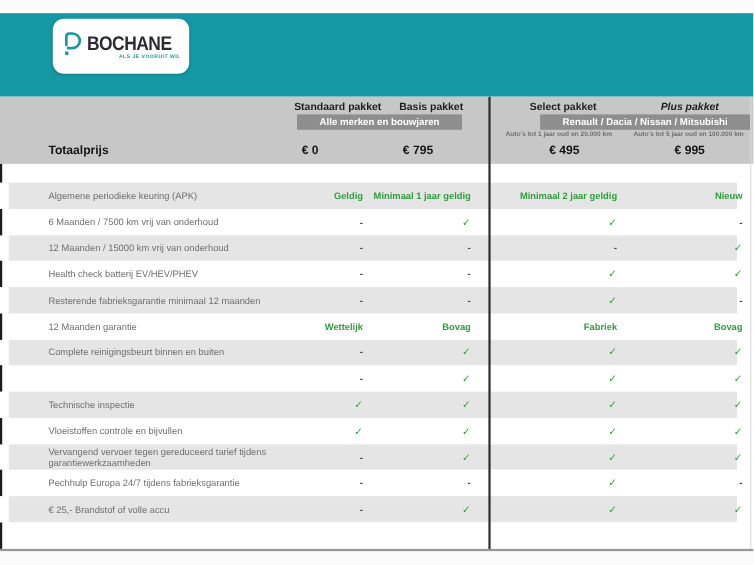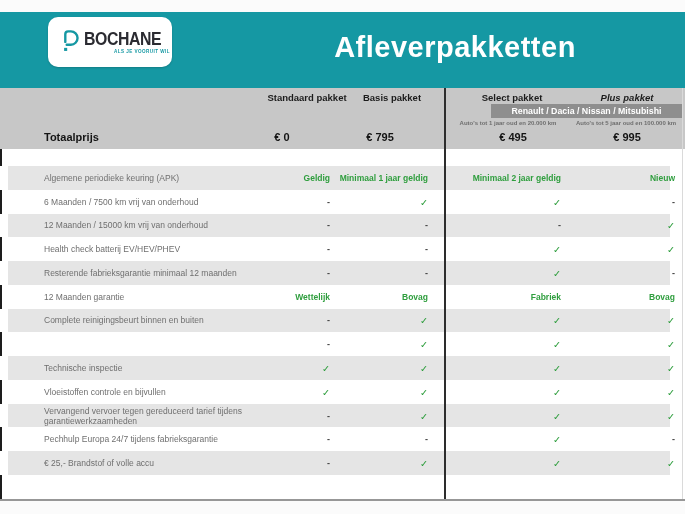--- a/index.html
+++ b/index.html
@@ -8,21 +8,21 @@
     position:relative; overflow:hidden; background:#fbfbfb;
     font-family:"Liberation Sans", sans-serif;
   }
   .page { position:absolute; inset:0; }
 
   
   .teal-header { position:absolute; left:0; top:12px; width:685px; height:76px; background:#1598A3; }
   .logo-box {
     position:absolute; left:48px; top:5px; width:124px; height:50px;
     background:#ffffff; border-radius:10px;
-    display:flex; align-items:center; justify-content:flex-end; gap:4px;
+    display:flex; align-items:center; justify-content:center; gap:4px;
     box-shadow:0 1px 2px rgba(0,0,0,.18);
   }
   .logo-text { display:flex; flex-direction:column; align-items:flex-end; }
   .brand {
     font-weight:700; font-size:18px; color:#2b2b31; letter-spacing:-0.5px;
     transform:scaleX(.88); transform-origin:left center; line-height:1; white-space:nowrap;
   }
   .tagline {
     font-size:4.6px; font-weight:700; color:#1598A3; letter-spacing:.45px;
     margin-top:1.5px; margin-right:2px; white-space:nowrap;
@@ -93,31 +93,31 @@
         <svg viewBox="0 0 30 38" width="21" height="27" aria-hidden="true">
           <path d="M9 21 V10 q0 -4 4 -4 h4 a9.5 9.5 0 0 1 0 19 h-6" fill="none" stroke="#1598A3" stroke-width="3.4" stroke-linecap="round"></path>
           <rect x="7.3" y="29.5" width="4.4" height="4.4" fill="#1598A3"></rect>
         </svg>
       </span>
       <span class="logo-text">
         <span class="brand">BOCHANE</span>
         <span class="tagline">ALS JE VOORUIT WIL</span>
       </span>
     </div>
-    <div class="page-title">Afleverpakketten</div>
   </div>
 
   <div class="table-bg"></div>
 
   <div class="gray-band">
     <div class="col-hdr hdr-std">Standaard pakket</div>
     <div class="col-hdr hdr-basis">Basis pakket</div>
     <div class="col-hdr hdr-sel">Select pakket</div>
     <div class="col-hdr hdr-plus">Plus pakket</div>
 
+    <div class="group-badge badge-left">Alle merken en bouwjaren</div>
     <div class="group-badge badge-right">Renault / Dacia / Nissan / Mitsubishi</div>
 
     <div class="col-note note-sel">Auto's tot 1 jaar oud en 20.000 km</div>
     <div class="col-note note-plus">Auto's tot 5 jaar oud en 100.000 km</div>
 
     <div class="total-label">Totaalprijs</div>
     <div class="price price-c0">€ 0</div>
     <div class="price price-c1">€ 795</div>
     <div class="price price-c2">€ 495</div>
     <div class="price price-c3">€ 995</div>

